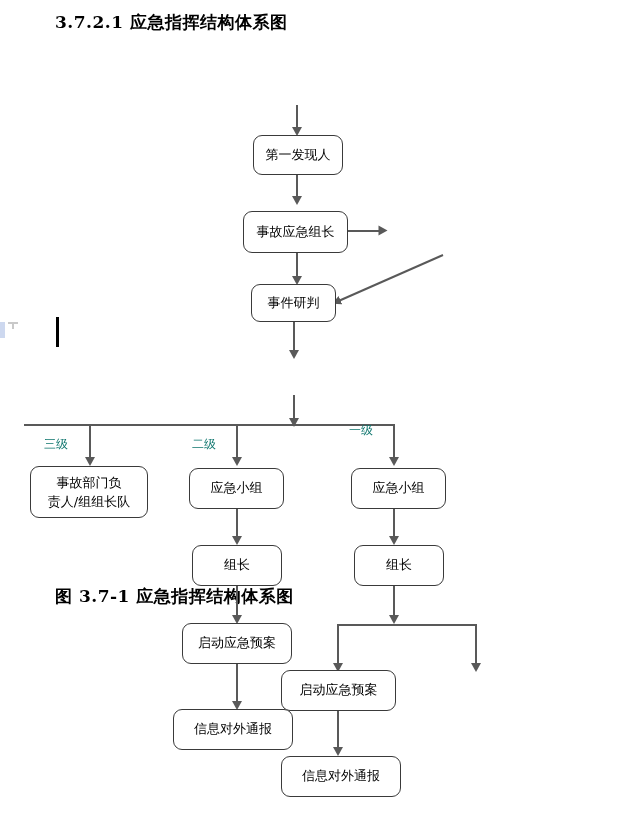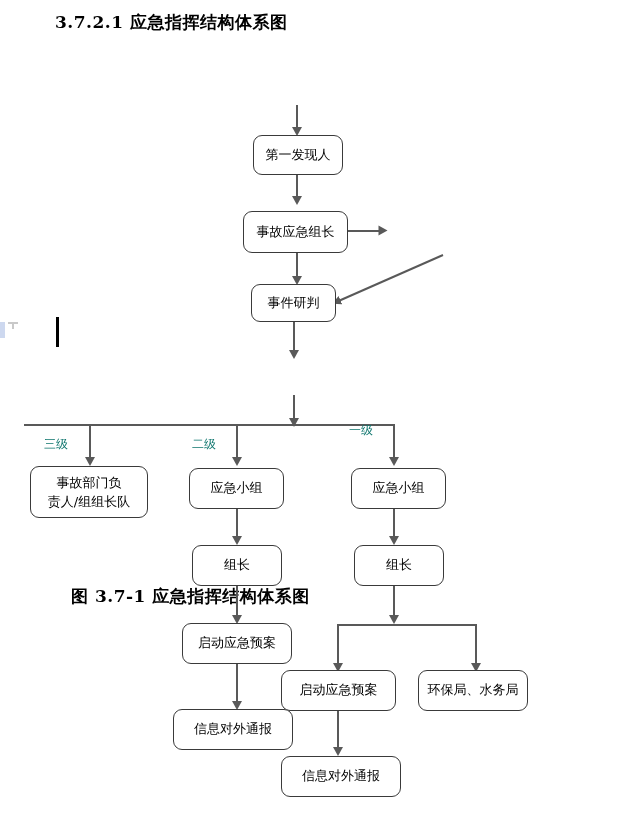--- a/index.html
+++ b/index.html
@@ -14,21 +14,21 @@
   .heading{
     position:absolute;
     font-family:"DejaVu Serif","Liberation Serif",serif;
     font-weight:bold;
     font-size:17px;
     letter-spacing:0.5px;
     white-space:nowrap;
     color:#000;
   }
   #page-title{left:55px;top:11px;}
-  #fig-caption{left:55px;top:585px;margin-left:16px;}
+  #fig-caption{left:55px;top:585px;}
 
   
   .node{
     position:absolute;
     box-sizing:border-box;
     border:1px solid #3a3a3a;
     border-radius:9px;
     background:#ffffff;
     display:flex;
     align-items:center;
@@ -164,19 +164,18 @@
   <div class="node" style="left:351px;top:468px;width:95px;height:41px;">应急小组</div>
 
   <div class="node" style="left:192px;top:545px;width:90px;height:41px;">组长</div>
 
   <div class="node" style="left:354px;top:545px;width:90px;height:41px;">组长</div>
 
   <div class="node" style="left:182px;top:623px;width:110px;height:41px;">启动应急预案</div>
 
   <div class="node" style="left:281px;top:670px;width:115px;height:41px;">启动应急预案</div>
 
-  <div class="node" style="left:418px;top:670px;width:110px;height:41px;">环保局、水务局</div>
 
   <div class="node" style="left:173px;top:709px;width:120px;height:41px;">信息对外通报</div>
 
   <div class="node" style="left:281px;top:756px;width:120px;height:41px;">信息对外通报</div>
 
 </div>
 
 </body></html>

